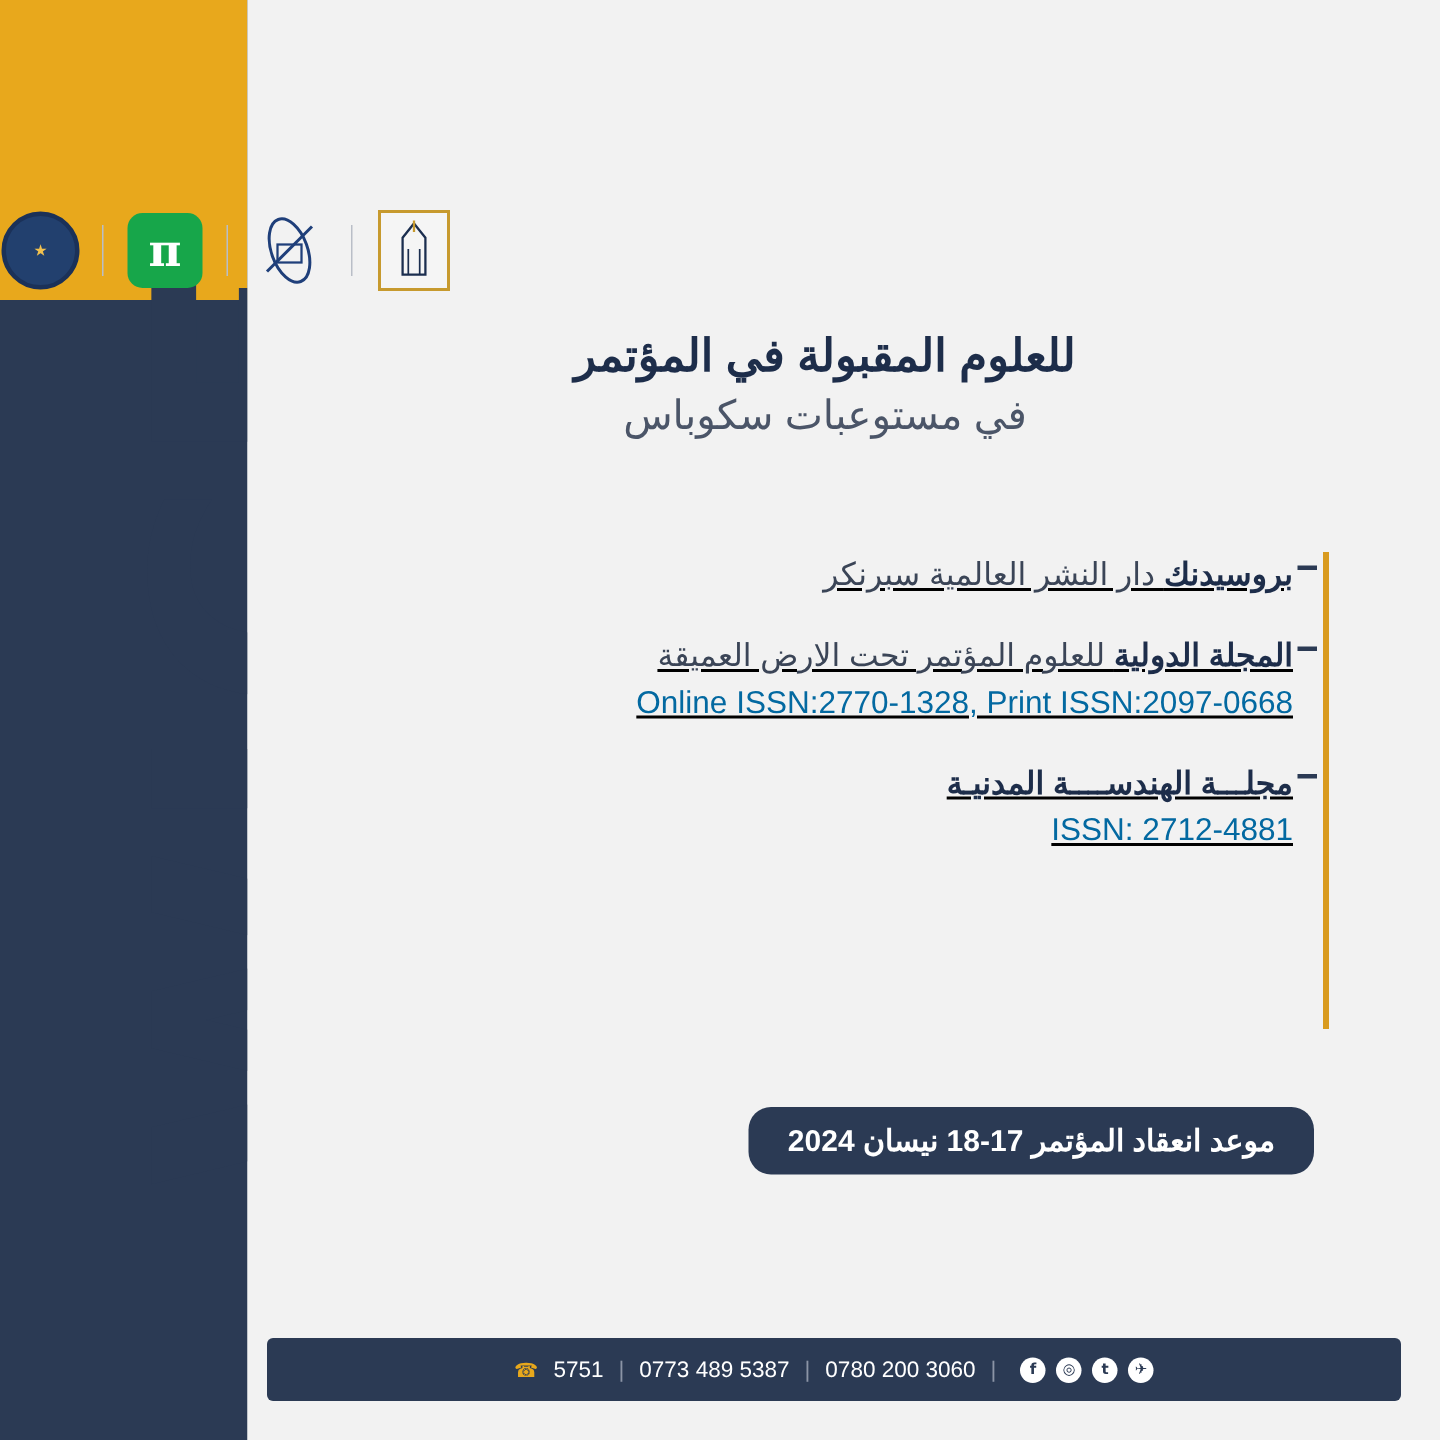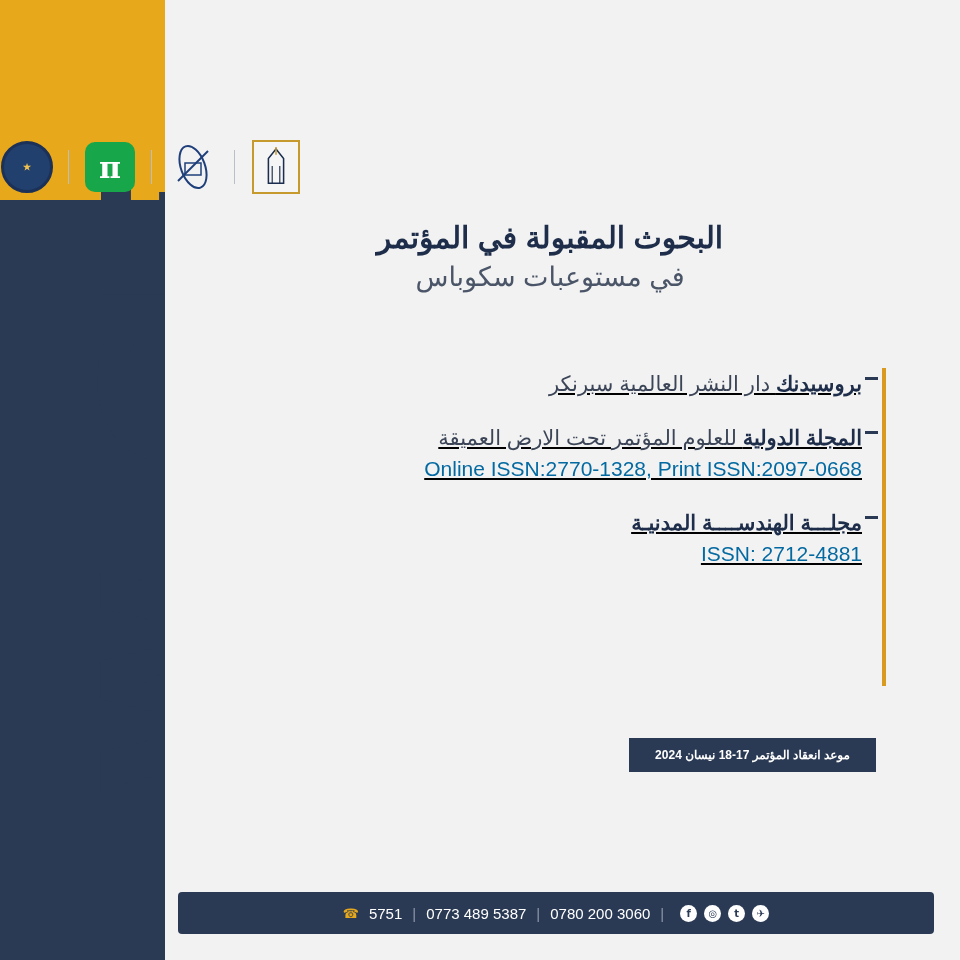--- a/index.html
+++ b/index.html
@@ -162,24 +162,24 @@
     text-align: right;
   }
 
   
   .date-badge {
     position: absolute;
     top: 738px;
     right: 84px;
     background: #2b3a54;
     color: #fff;
-    font-size: 12px;
+    font-size: 20px;
     font-weight: bold;
     padding: 10px 26px;
-    border-radius: 0;
+    border-radius: 15px;
     direction: rtl;
     white-space: nowrap;
   }
 
   
   .footer {
     position: absolute;
     left: 178px; right: 26px;
     bottom: 26px;
     height: 42px;
@@ -237,21 +237,21 @@
         <svg viewBox="0 0 40 46" width="38" height="44">
           <path d="M20 4 L28 14 L28 40 L12 40 L12 14 Z" fill="none" stroke="#1b2e4f" stroke-width="1.6"></path>
           <path d="M16 40 L16 22 M24 40 L24 22" stroke="#1b2e4f" stroke-width="1.2"></path>
           <path d="M20 2 L20 10" stroke="#c79a2e" stroke-width="1.6"></path>
         </svg>
       </div>
     </div>
   </div>
 
   <div class="headline">
-    <div class="l1">البحوث المقبولة في المؤتمر</div>
+    <div class="l1">للعلوم المقبولة في المؤتمر</div>
     <div class="l3">في مستوعبات سكوباس</div>
   </div>
 
   <div class="list-wrap">
     <div class="gold-rail"></div>
 
     <div class="item">
       <div class="dash"></div>
       <div class="line1">
         <b>بروسيدنك</b><span> دار النشر العالمية سبرنكر</span>

